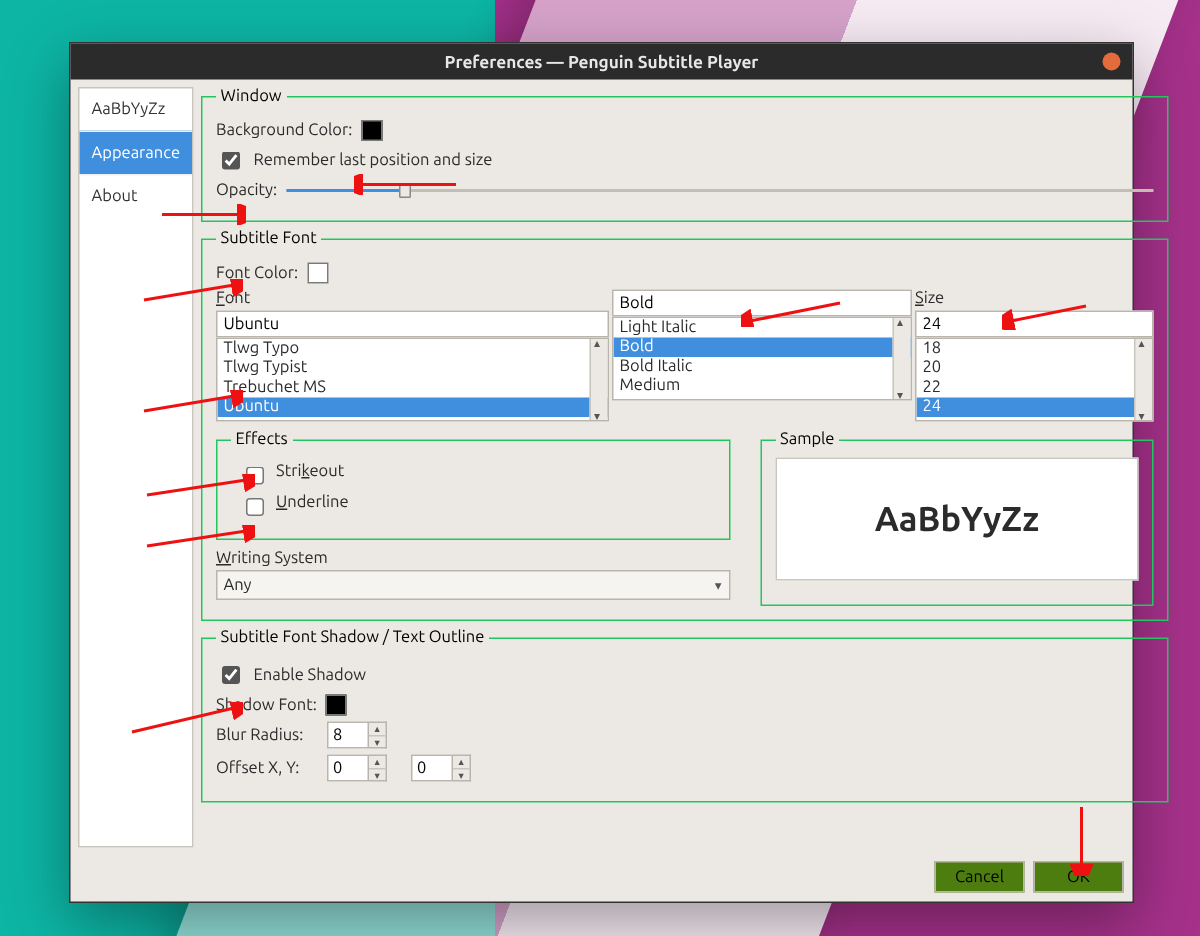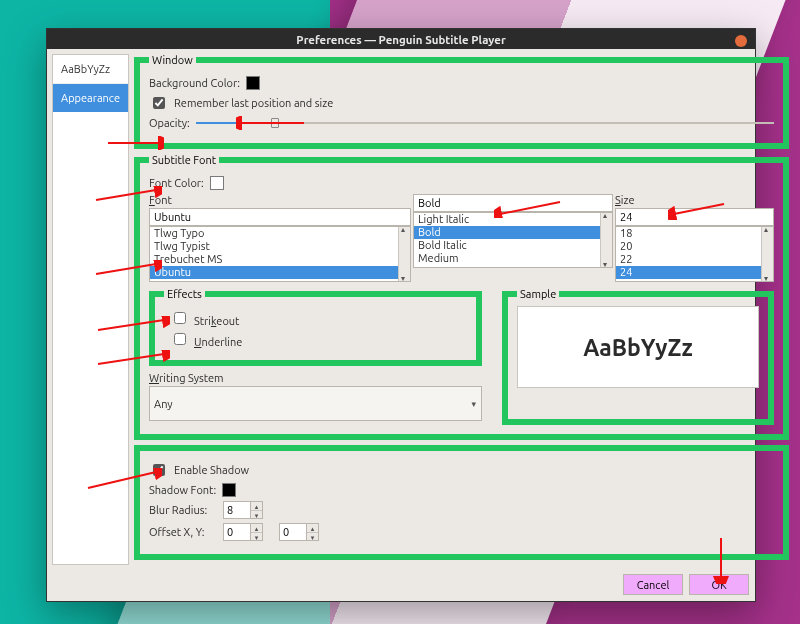--- a/index.html
+++ b/index.html
@@ -15,21 +15,21 @@
   .titlebar { height:24px; background:#2b2b2b; color:#e8e8e8; display:flex; align-items:center; justify-content:center; font-size:11.5px; font-weight:600; position:relative; }
   .closebtn { position:absolute; right:8px; top:6px; width:12px; height:12px; border-radius:50%; background:#e46b3b; }
 
   .body { flex:1; display:flex; padding:5px; gap:5px; }
   .tabs { width:82px; background:#fff; border:1px solid #c9c5bf; }
   .tab { padding:8px 8px; font-size:11px; color:#333; border-top:1px solid #eee; position:relative; }
   .tab:first-child { border-top:none; }
   .tab.active { background:#3f8fde; color:#fff; }
   .content { flex:1; display:flex; flex-direction:column; }
 
-  fieldset { border:6px solid #22c55e; margin:0 0 5px 0; padding:6px 9px 9px 9px; }
+  fieldset { border:1px solid #22c55e; margin:0 0 5px 0; padding:6px 9px 9px 9px; }
   legend { font-size:11px; padding:0 3px; color:#000; }
   .row { display:flex; align-items:center; gap:6px; margin:4px 0; font-size:11px; }
   input[type=checkbox]{ width:12px; height:12px; accent-color:#555;}
   .swatch { width:14px; height:14px; border:1px solid #7a7a7a; display:inline-block;}
   .swatch.black{ background:#000; }
   .swatch.white{ background:#fff; }
 
   .slider { position:relative; flex:1; height:14px; }
   .slider .track { position:absolute; top:6px; left:0; right:0; height:2px; background:#c2bdb5; }
   .slider .fill  { position:absolute; top:6px; left:0; height:2px; background:#3f8fde; }
@@ -40,33 +40,33 @@
   .col .head { margin-bottom:2px; }
   .txt { height:18px; border:1px solid #b9b5ad; background:#fff; padding:1px 4px; font-size:11px; font-family:inherit; }
   .list { border:1px solid #b9b5ad; background:#fff; height:56px; overflow:hidden; position:relative; font-size:11px; }
   .list .item { padding:0 4px; line-height:13px; height:13px; white-space:nowrap; }
   .list .item.sel { background:#3f8fde; color:#fff; }
   .list .sb { position:absolute; right:0; top:0; bottom:0; width:12px; background:#ece9e4; border-left:1px solid #c9c5bf; }
   .list .sb::before{content:"▴"; position:absolute; top:-2px; left:2px; font-size:8px; color:#555;}
   .list .sb::after {content:"▾"; position:absolute; bottom:-2px; left:2px; font-size:8px; color:#555;}
 
   .lower { display:flex; gap:20px; margin-top:6px; }
-  .eff-row { display:flex; align-items:flex-end; gap:5px; margin:3px 0 3px 6px; font-size:11px;}
-  .combo { height:35px; border:1px solid #b9b5ad; background:#f6f4f0; display:flex; align-items:center; padding:0 4px; font-size:11px; position:relative;}
+  .eff-row { display:flex; align-items:flex-start; gap:5px; margin:3px 0 3px 6px; font-size:11px;}
+  .combo { height:20px; border:1px solid #b9b5ad; background:#f6f4f0; display:flex; align-items:center; padding:0 4px; font-size:11px; position:relative;}
   .combo::after{content:"▾"; position:absolute; right:5px; font-size:9px; color:#555;}
   .sample { border:1px solid #c9c5bf; background:#fff; width:242px; height:82px; display:flex; align-items:center; justify-content:center; font-family:Ubuntu, Arial, sans-serif; font-weight:700; font-size:23px; }
 
   .spin { display:flex; align-items:center; }
   .spin input{ width:28px; height:18px; border:1px solid #b9b5ad; background:#fff; font-size:11px; padding:0 3px; font-family:inherit;}
   .spin .ar { width:12px; height:18px; border:1px solid #b9b5ad; border-left:none; background:#ece9e4; display:flex; flex-direction:column; font-size:7px; color:#555;}
   .spin .ar span{flex:1; text-align:center; line-height:8px;}
   .spin .ar span:first-child{border-bottom:1px solid #c9c5bf;}
 
   .footer { display:flex; justify-content:flex-end; gap:6px; padding:4px 6px 6px 0; }
-  .btn { min-width:60px; height:21px; border:1px solid #b9b5ad; background:#f0abfc; font-size:11px; display:flex; align-items:center; justify-content:center; font-family:inherit; }
+  .btn { min-width:60px; height:21px; border:1px solid #b9b5ad; background:#4d7c0f; font-size:11px; display:flex; align-items:center; justify-content:center; font-family:inherit; }
 
   .arrow { position:absolute; pointer-events:none; }
   .arrow svg { display:block; }
 </style>
 </head>
 <body>
 
 <div class="bg">
   <div class="teal"></div>
     <div class="magenta"></div>
@@ -75,20 +75,21 @@
 
 <div class="win">
   <div class="titlebar">
     <span>Preferences — Penguin Subtitle Player</span>
     <div class="closebtn"></div>
   </div>
   <div class="body">
     <div class="tabs">
       <div class="tab">AaBbYyZz</div>
       <div class="tab active">Appearance</div>
+      <div class="tab">About</div>
     </div>
 
     <div class="content">
 
       <fieldset>
         <legend>Window</legend>
         <div class="row">
           <span>Background Color:</span>
           <span class="swatch black"></span>
         </div>
@@ -167,20 +168,21 @@
             </div>
           </div>
           <fieldset style="width:258px; margin:0">
             <legend>Sample</legend>
             <div class="sample">AaBbYyZz</div>
           </fieldset>
         </div>
       </fieldset>
 
       <fieldset>
+        <legend>Subtitle Font Shadow / Text Outline</legend>
         <div class="row">
           <input type="checkbox" checked="" style="">
           <span>Enable Shadow</span>
         </div>
         <div class="row">
           <span>Shadow Font:</span>
           <span class="swatch black"></span>
         </div>
         <div class="row">
           <span style="width:68px">Blur Radius:</span>

